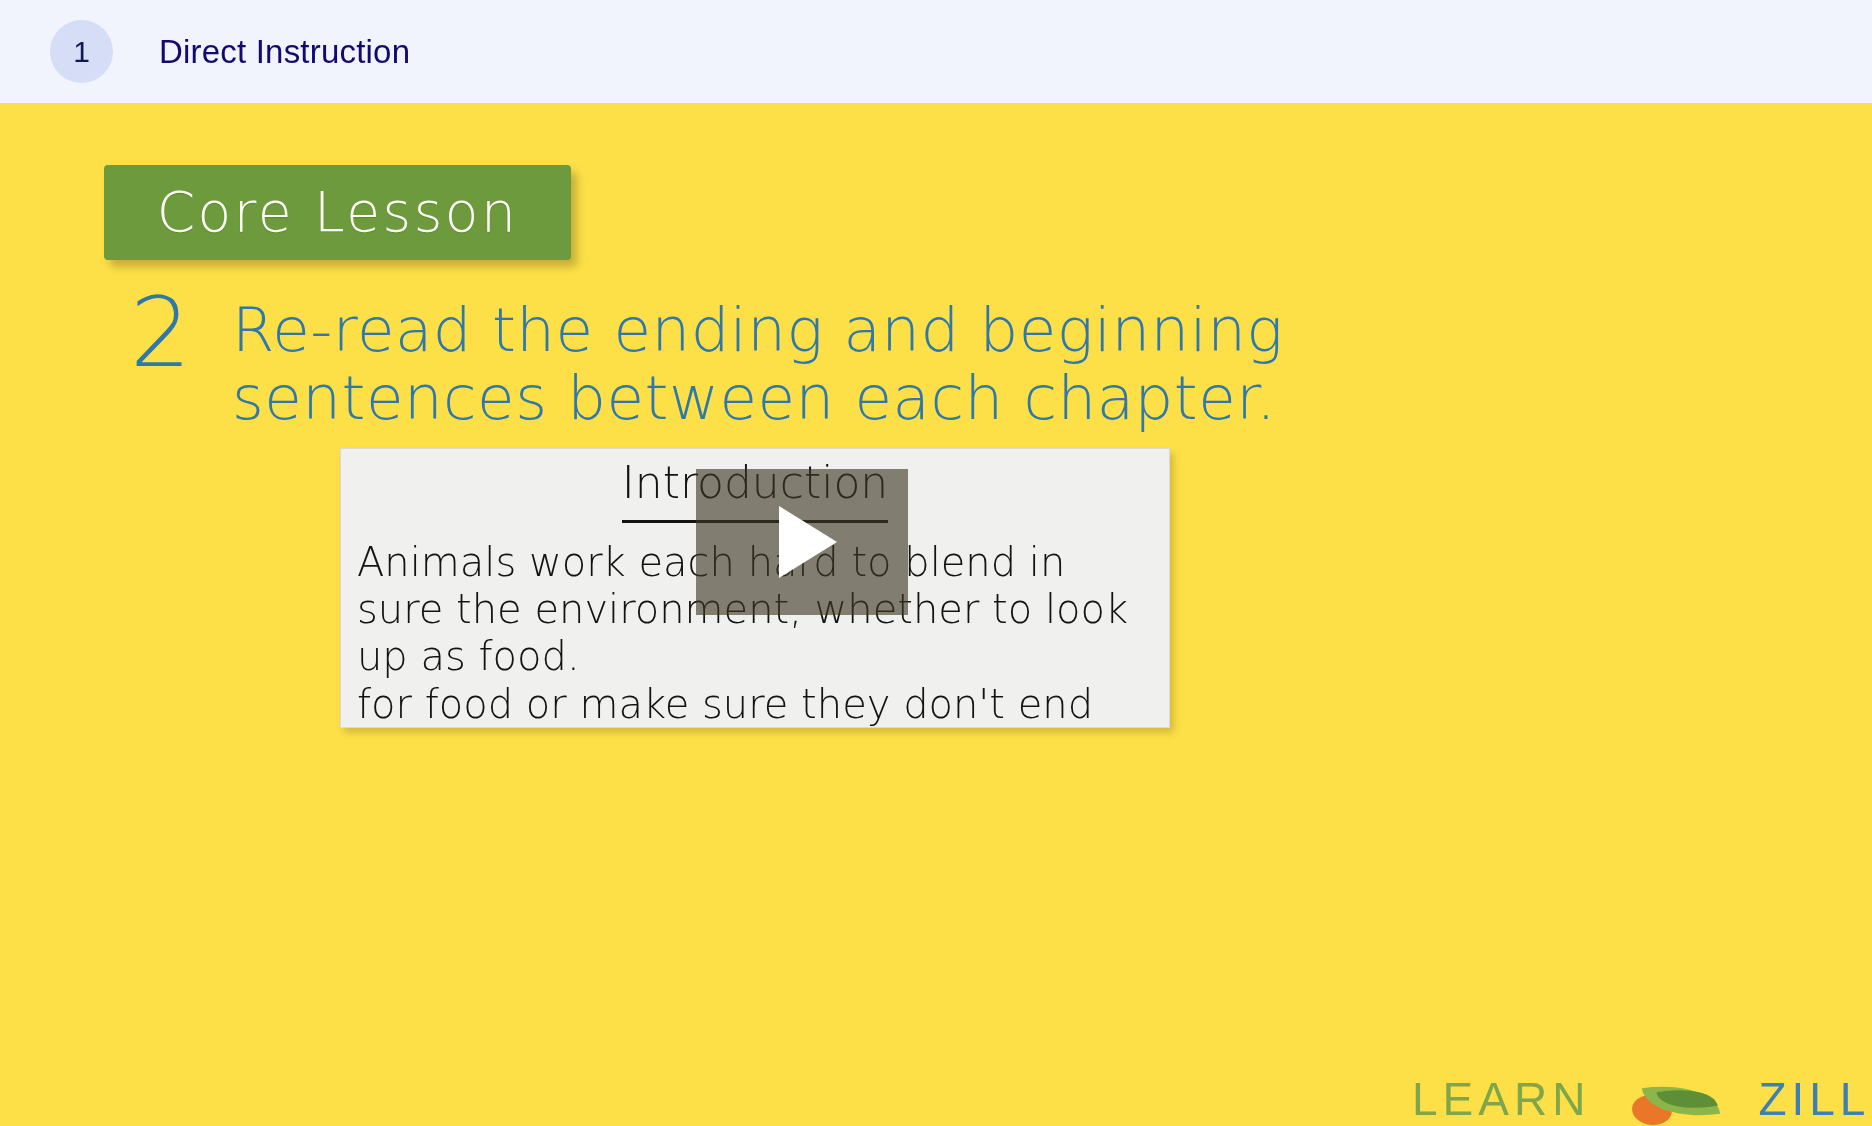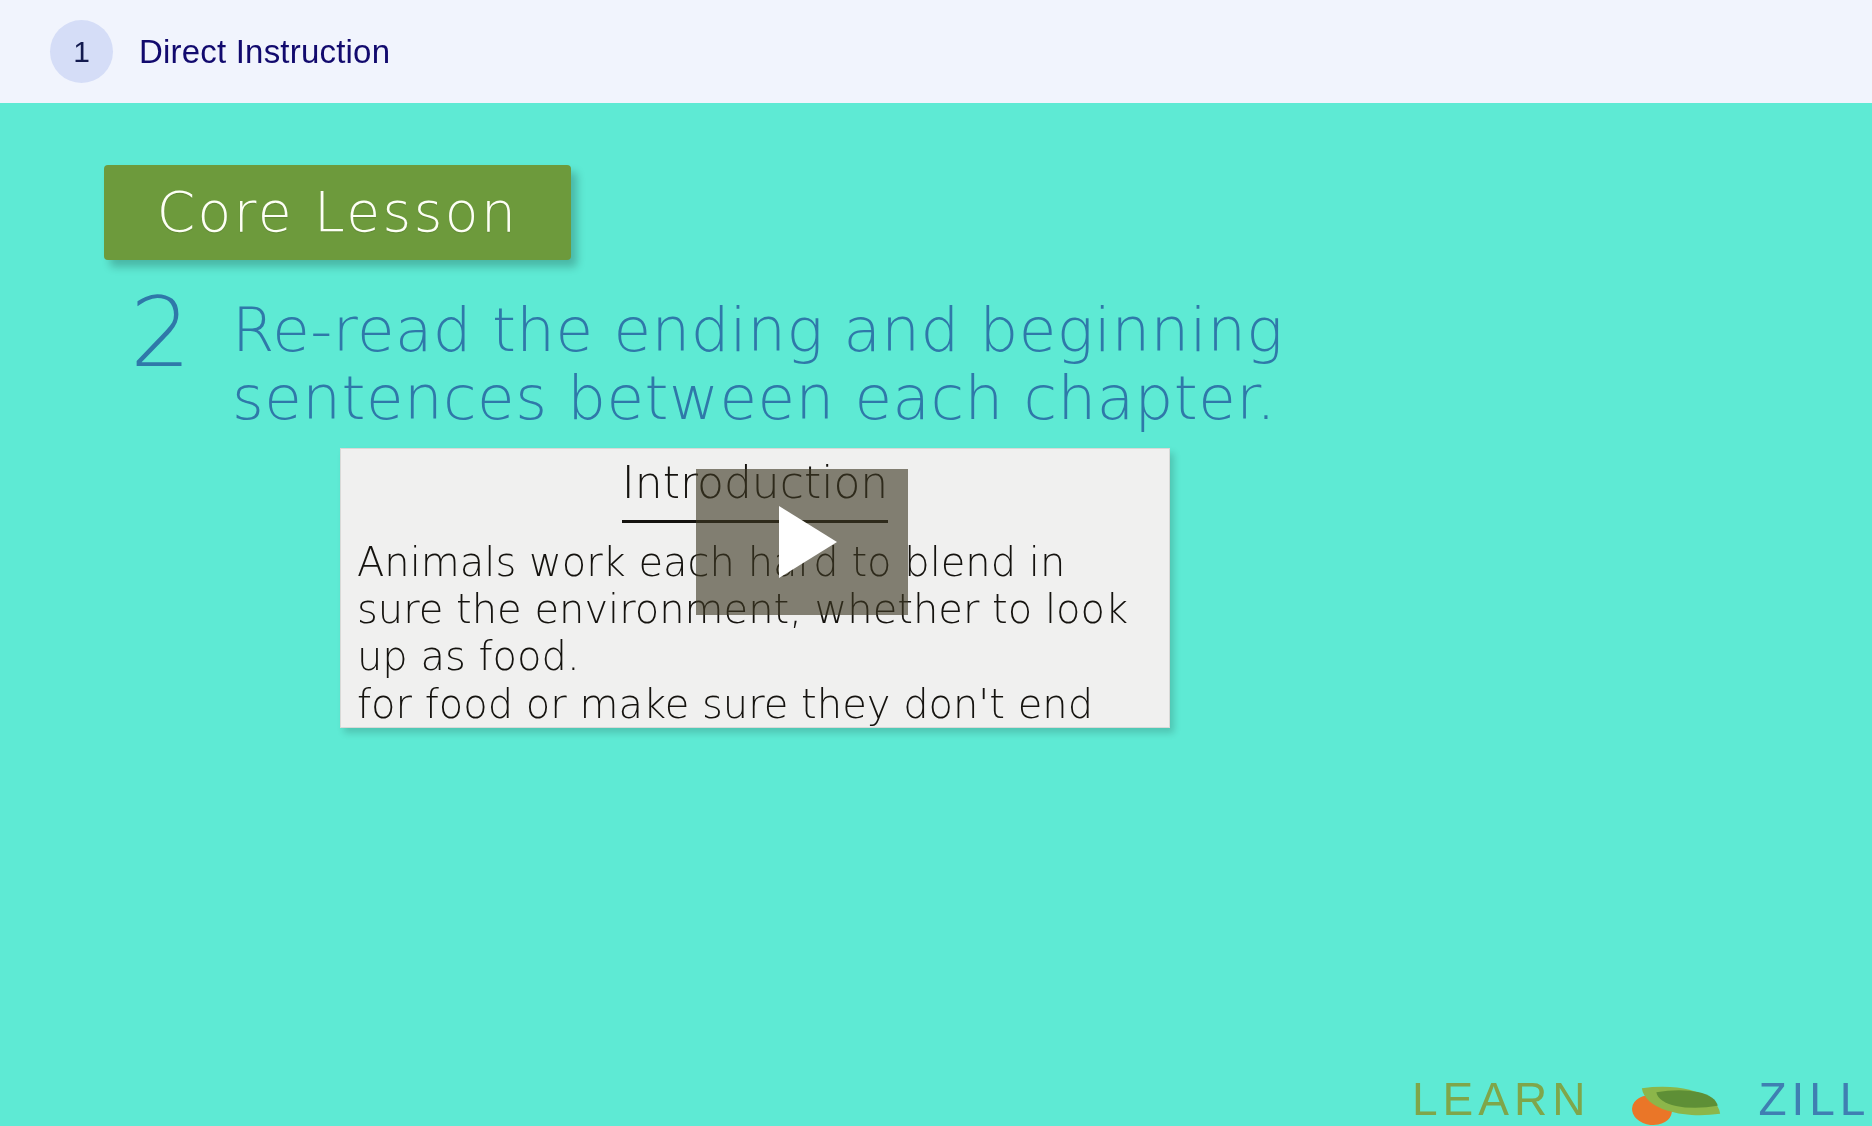--- a/index.html
+++ b/index.html
@@ -38,36 +38,36 @@
     justify-content: center;
     flex: 0 0 auto;
   }
   #step-badge-number {
     font-size: 30px;
     color: #131a4f;
     font-family: "Liberation Sans", sans-serif;
     line-height: 1;
   }
   #header-title {
-    margin-left: 26px;
+    margin-left: 46px;
     font-size: 33px;
     color: #120a6e;
     font-family: "Liberation Sans", sans-serif;
     letter-spacing: 0.2px;
     white-space: nowrap;
   }
 
   
   #slide-canvas {
     position: absolute;
     left: 0;
     top: 103px;
     width: 1872px;
     height: 1023px;
-    background: #5eead4;
+    background: #fde047;
   }
 
   
   #core-lesson-banner {
     position: absolute;
     left: 104px;
     top: 62px;
     width: 467px;
     height: 95px;
     background: #6d9a3c;

